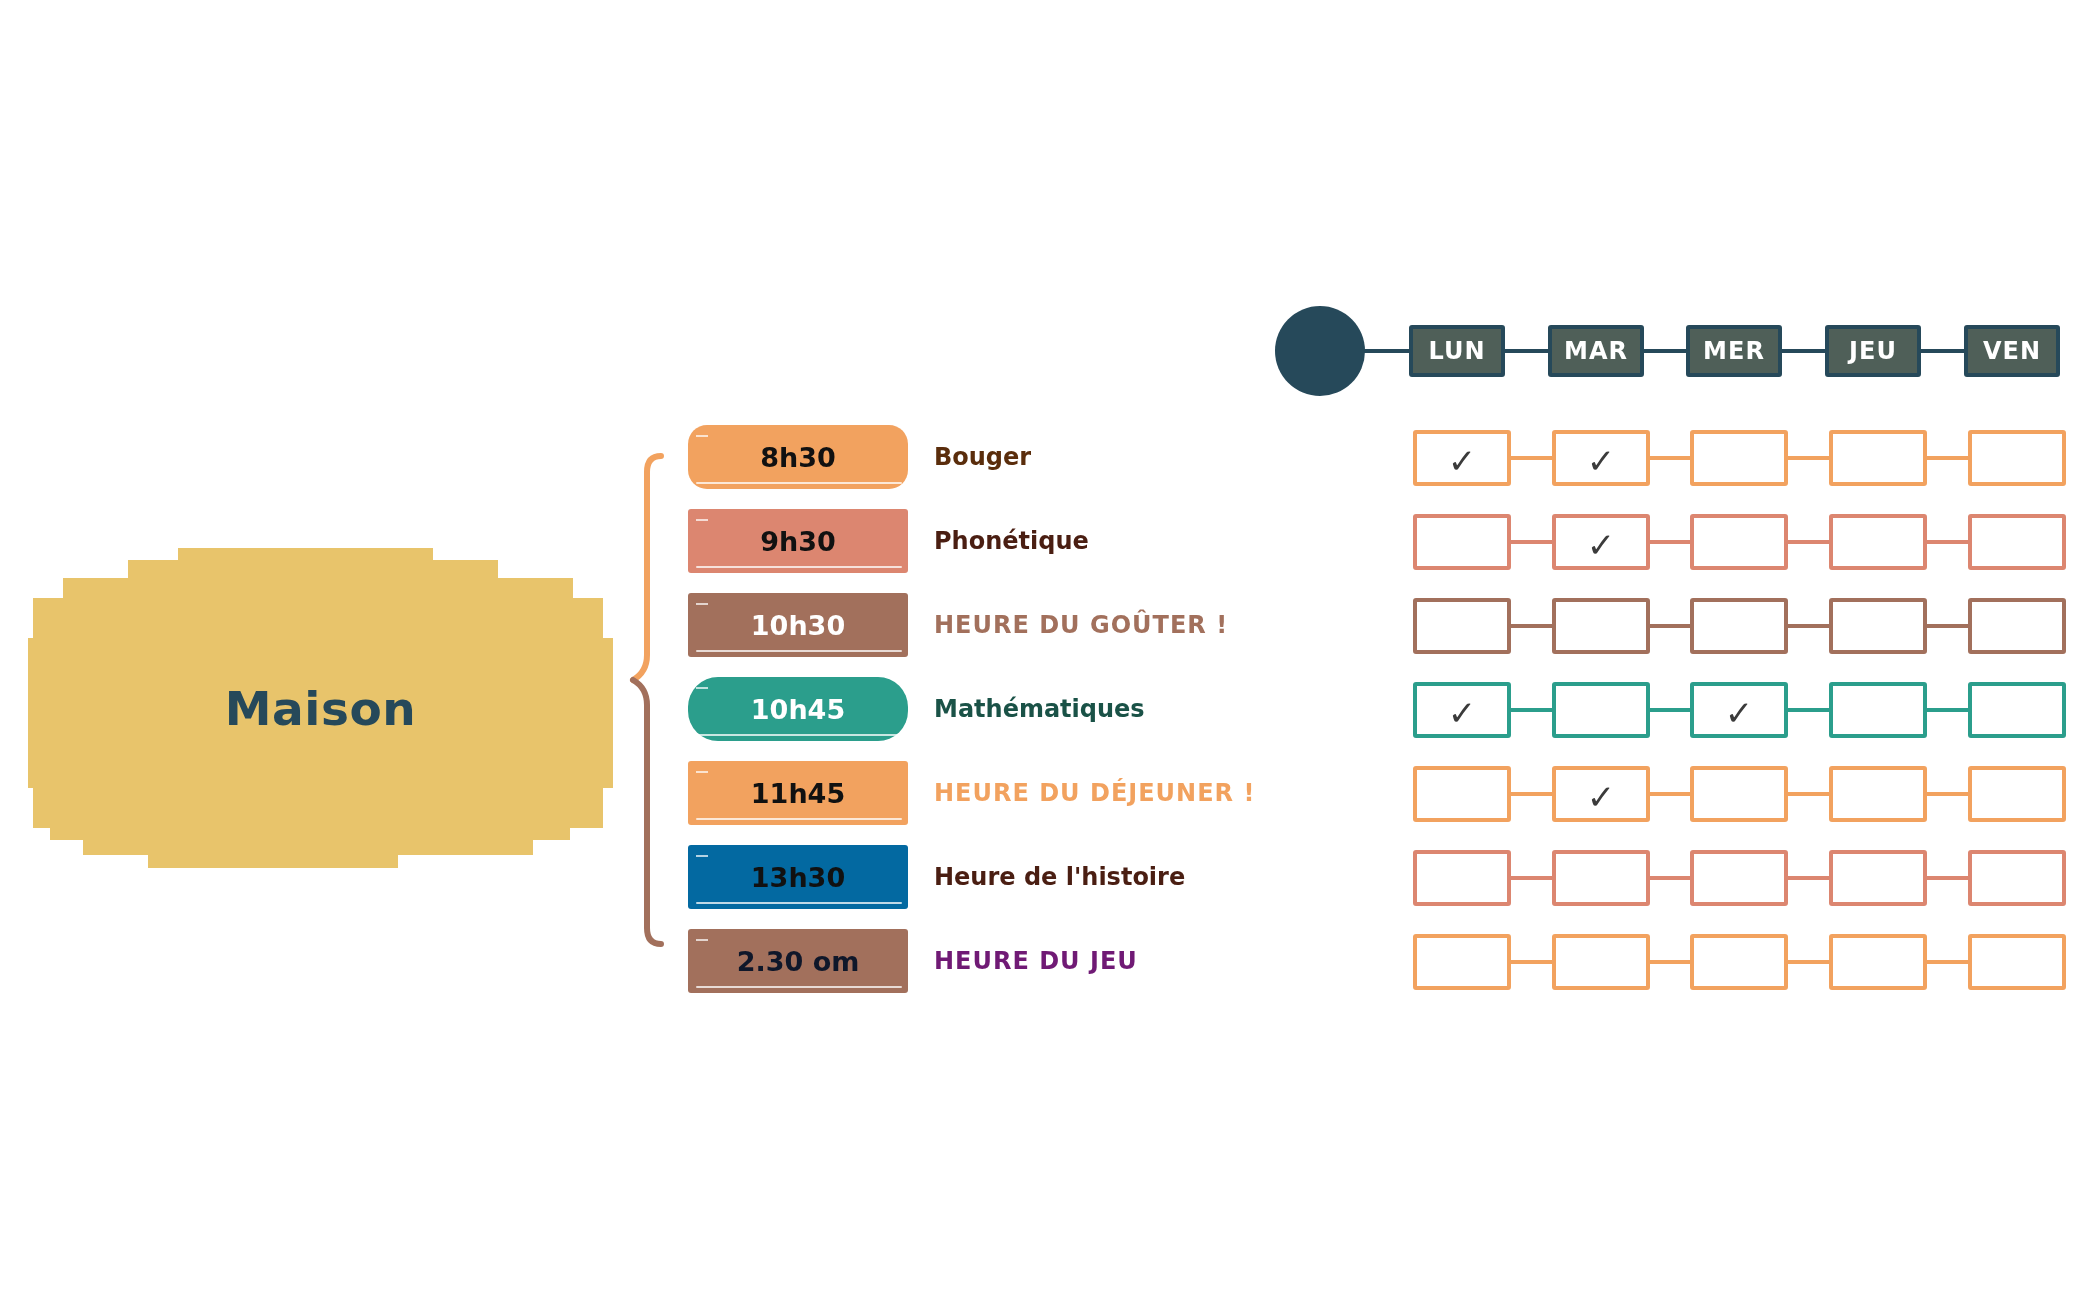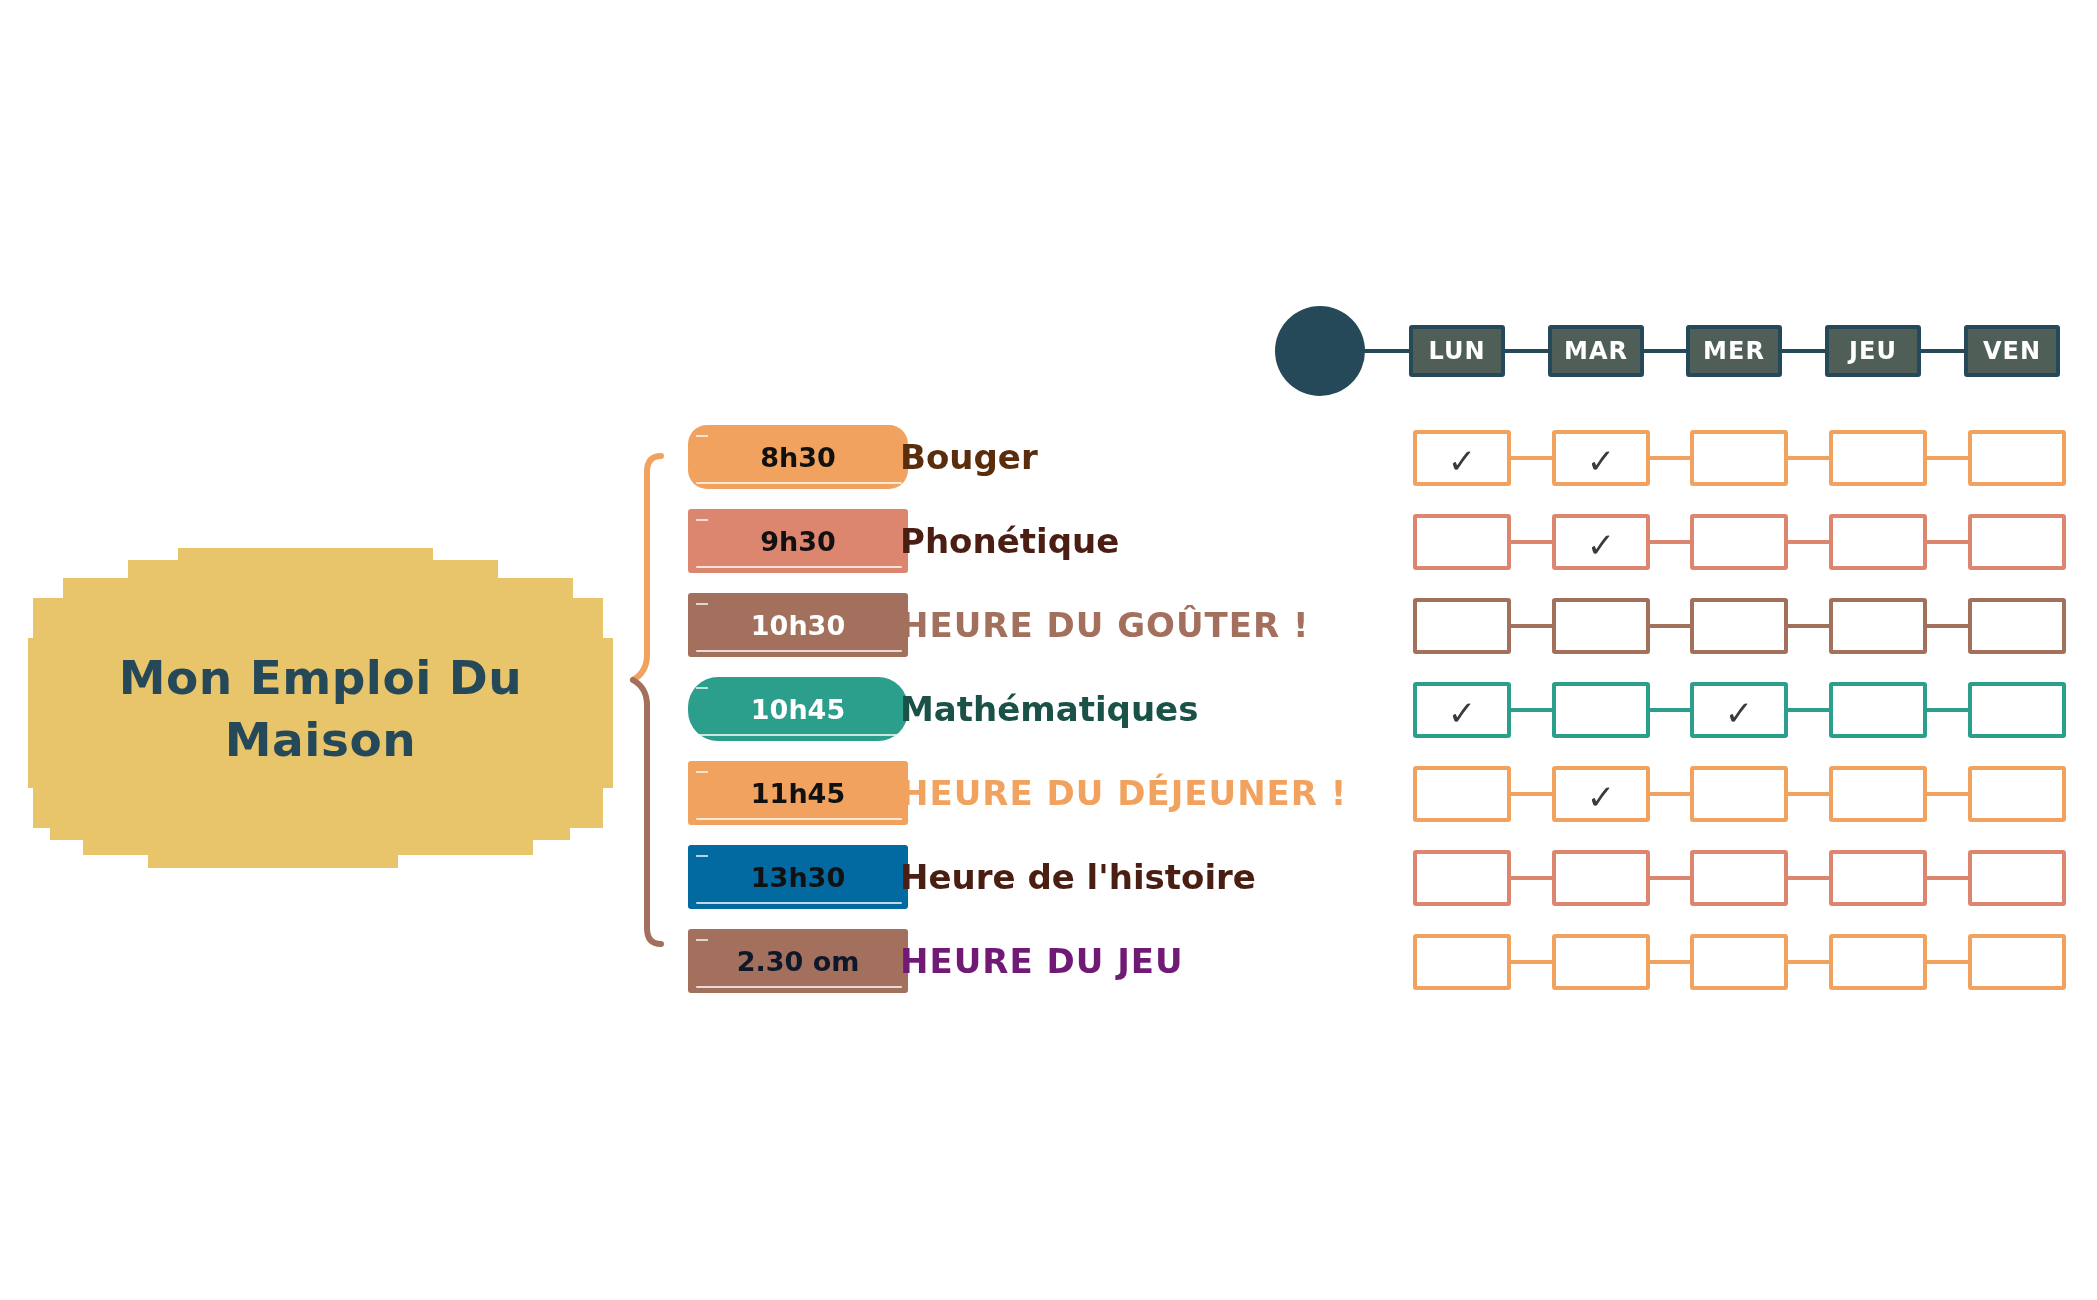--- a/index.html
+++ b/index.html
@@ -18,22 +18,22 @@
   
   #bracket { left:625px; top:450px; width:50px; height:500px; }
 
   
   .time-box { position:absolute; left:688px; width:220px; height:64px; border-radius:3px;
     display:flex; align-items:center; justify-content:center;
     font-weight:bold; font-size:27px; box-sizing:border-box; }
   .time-box::before { content:""; position:absolute; left:8px; top:10px; width:12px; height:2px; background:rgba(255,255,255,0.7); }
   .time-box::after { content:""; position:absolute; left:8px; right:6px; bottom:5px; height:2px; background:rgba(255,255,255,0.75); border-radius:2px; }
 
-  .activity { position:absolute; left:900px; height:64px; display:flex; align-items:center;
-    font-size:34px; font-weight:bold; white-space:nowrap; }
+  .activity { position:absolute; left:934px; height:64px; display:flex; align-items:center;
+    font-size:24px; font-weight:bold; white-space:nowrap; }
   .activity.caps { letter-spacing:1px; }
 
   
   #day-circle { left:1275px; top:306px; width:90px; height:90px; border-radius:50%; background:#26495a; }
   #header-line { left:1360px; top:349px; width:700px; height:4px; background:#26495a; }
   .day-box { position:absolute; top:325px; width:96px; height:52px; background:#4f5f58;
     border:4px solid #26495a; box-sizing:border-box; border-radius:3px;
     display:flex; align-items:center; justify-content:center;
     color:#ffffff; font-weight:bold; font-size:24px; letter-spacing:1px; }
 
@@ -51,21 +51,20 @@
   <div class="blob-strip" style="left:100px;top:12px;width:370px;height:22px"></div>
   <div class="blob-strip" style="left:35px;top:30px;width:510px;height:30px"></div>
   <div class="blob-strip" style="left:5px;top:50px;width:570px;height:230px"></div>
   <div class="blob-strip" style="left:0;top:90px;width:585px;height:150px"></div>
   <div class="blob-strip" style="left:22px;top:270px;width:520px;height:22px"></div>
   <div class="blob-strip" style="left:55px;top:285px;width:450px;height:22px"></div>
   <div class="blob-strip" style="left:120px;top:300px;width:250px;height:20px"></div>
 </div>
 <div id="title-text">
   <span>
-    <span>Mon Emploi Du</span>
     <span>Maison</span>
   </span>
 </div>
 
 <svg id="bracket" class="abs" viewBox="0 0 50 500">
   <path d="M36 6 Q22 6 22 22 L22 205 Q22 222 8 230" stroke="#f2a25f" stroke-width="6" fill="none" stroke-linecap="round"></path>
   <path d="M8 230 Q22 238 22 255 L22 478 Q22 494 36 494" stroke="#a2705c" stroke-width="6" fill="none" stroke-linecap="round"></path>
 </svg>
 
 <div id="header-line" class="abs"></div>

